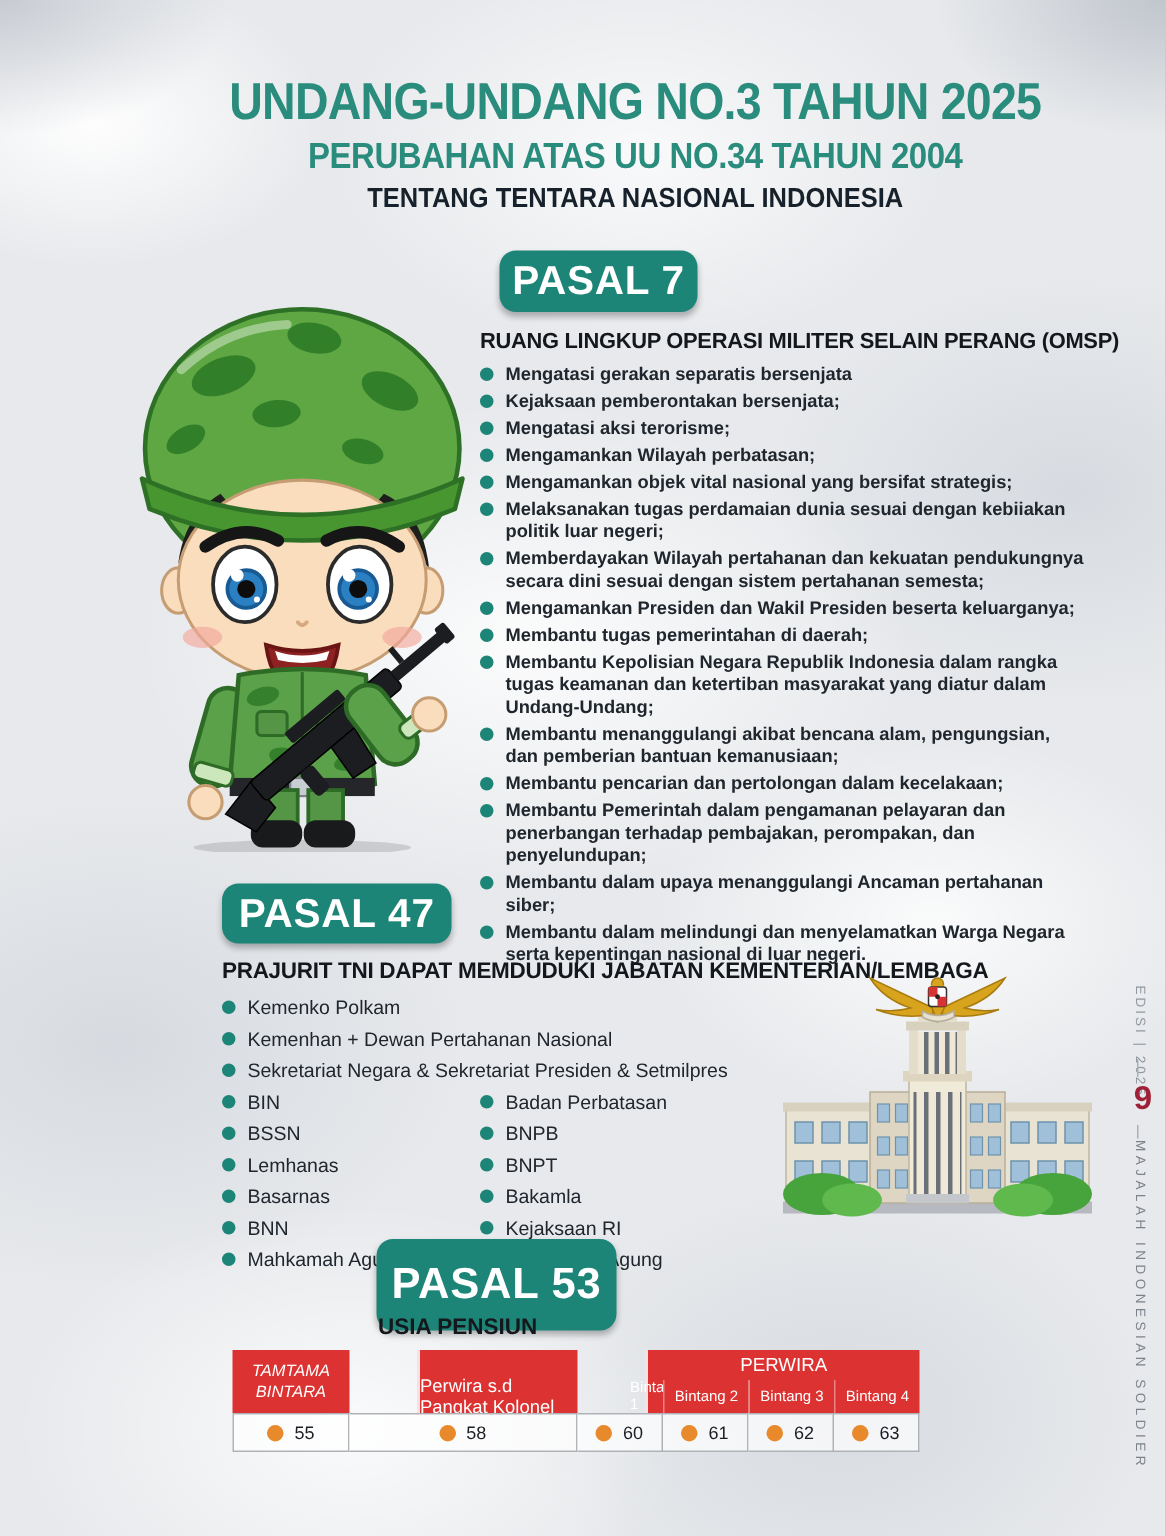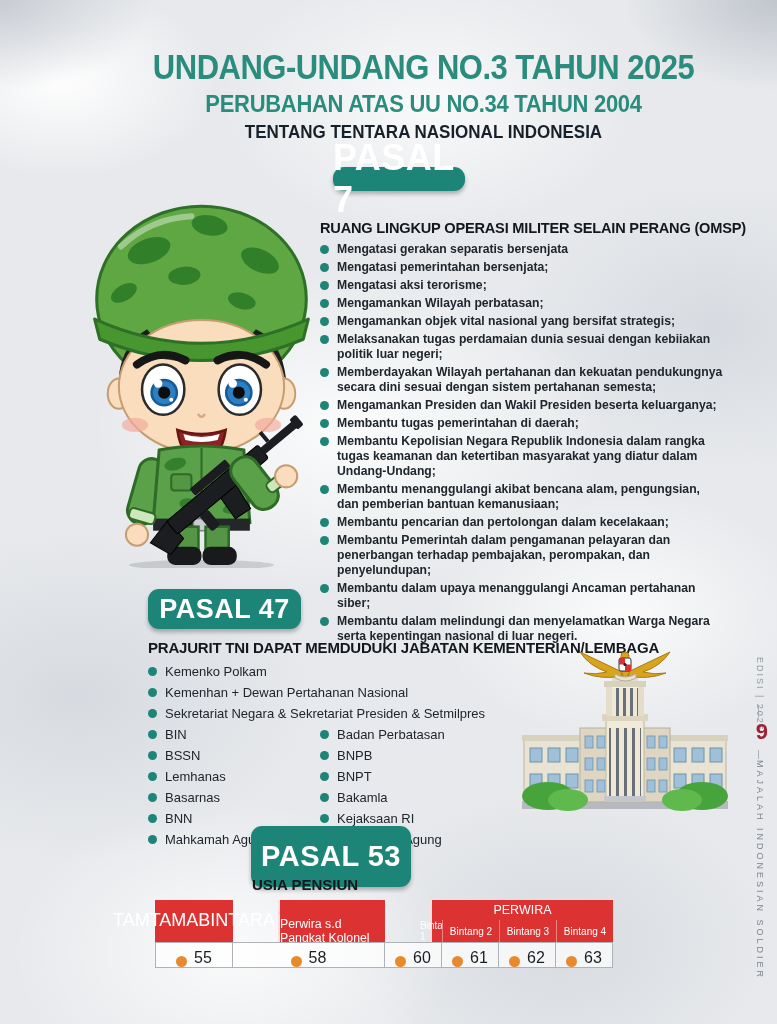--- a/index.html
+++ b/index.html
@@ -25,21 +25,21 @@
   
   .masthead { left:110px; right:40px; top:48px; text-align:center; }
   .masthead .l1 { color:#2a8c7c; font-size:31px; font-weight:bold; letter-spacing:-.5px; transform:scaleY(1.12); transform-origin:center top; }
   .masthead .l2 { color:#2a8c7c; font-size:22px; font-weight:bold; letter-spacing:-.3px; margin-top:6px; transform:scaleY(1.1); transform-origin:center top; }
   .masthead .l3 { color:#17212b; font-size:17px; font-weight:bold; margin-top:6px; transform:scaleY(1.08); transform-origin:center top; }
 
   
   .badge { position:absolute; background:#1d8577; color:#fff; font-weight:bold;
     border-radius:11px; display:flex; align-items:center; justify-content:center;
     box-shadow:0 3px 4px rgba(0,0,0,.28); letter-spacing:.5px; }
-  .badge-p7  { left:333px; top:167px; width:132px; height:24px; font-size:36px; }
+  .badge-p7  { left:333px; top:167px; width:132px; height:41px; font-size:27px; }
   .badge-p47 { left:148px; top:589px; width:153px; height:40px; font-size:27px; }
   .badge-p53 { left:251px; top:826px; width:160px; height:61px; font-size:29px; }
 
   
   .sec-heading { color:#14181d; font-weight:bold; white-space:nowrap; }
   ul.blist { list-style:none; }
   ul.blist li { display:flex; align-items:flex-start; gap:8px; color:#20262d; }
   .dot { width:9px; height:9px; border-radius:50%; background:#1d8577; flex:none; margin-top:3px; }
 
   
@@ -69,29 +69,29 @@
   .rule-a { top:706px; height:12px; }
   .rule-b { top:750px; height:9px; }
   .spine-pageno { right:9px; top:719px; color:#9e2138; font-size:22px; font-weight:bold; }
   .spine-mag { right:12px; top:760px; writing-mode:vertical-rl; font-size:9px; letter-spacing:3px; color:#7d838b; }
 
   
   .p53 { left:155px; top:876px; width:460px; }
   .p53 .sec-heading { font-size:15px; margin-left:97px; }
   .pension-table { margin-top:7px; display:grid; grid-template-columns:78px 152px 57px 57px 57px 57px; grid-template-rows:20px 22px 26px; }
   .th { background:#dc3232; color:#fff; display:flex; align-items:center; justify-content:center; font-size:12.5px; }
-  .th-rank { grid-row:1 / span 2; grid-column:1; flex-direction:row; line-height:1.3; font-size:18px; }
+  .th-rank { grid-row:1 / span 2; grid-column:1; flex-direction:column; line-height:1.3; font-size:11px;font-style:italic; }
   .th-blank { grid-row:1; grid-column:2; }
   .th-group { grid-row:1; grid-column:3 / span 4; }
   .th-officer { grid-row:2; grid-column:2; font-size:12.3px; }
   .th-star { grid-row:2; font-size:10px; }
   .sep { border-left:2px solid rgba(255,255,255,.85);margin-left:45px; }
   .sep-thin { border-left:1px solid rgba(255,255,255,.4); }
   .td { grid-row:3; background:rgba(255,255,255,.72); border:1px solid #afb3b8; border-left:none;
-        display:flex; align-items:flex-end; justify-content:center; gap:7px; font-size:16px; color:#1b1f24; }
+        display:flex; align-items:center; justify-content:center; gap:7px; font-size:12px; color:#1b1f24; }
   .td:first-of-type, .td.first { border-left:1px solid #afb3b8; }
   .odot { width:11px; height:11px; border-radius:50%; background:#e8892b; flex:none; }
 </style>
 </head>
 <body>
 
 <div class="page">
 
   <header class="abs masthead">
     <div class="l1">UNDANG-UNDANG NO.3 TAHUN 2025</div>
@@ -190,21 +190,21 @@
   <div class="badge badge-p7">PASAL 7</div>
   <section class="abs p7">
     <h4 class="sec-heading">RUANG LINGKUP OPERASI MILITER SELAIN PERANG (OMSP)</h4>
     <ul class="blist">
       <li>
           <span class="dot"></span>
           <span>Mengatasi gerakan separatis bersenjata</span>
         </li>
       <li>
           <span class="dot"></span>
-          <span>Mengatasi pemerintahan bersenjata;</span>
+          <span>Kejaksaan pemberontakan bersenjata;</span>
         </li>
       <li>
           <span class="dot"></span>
           <span>Mengatasi aksi terorisme;</span>
         </li>
       <li>
           <span class="dot"></span>
           <span>Mengamankan Wilayah perbatasan;</span>
         </li>
       <li>

